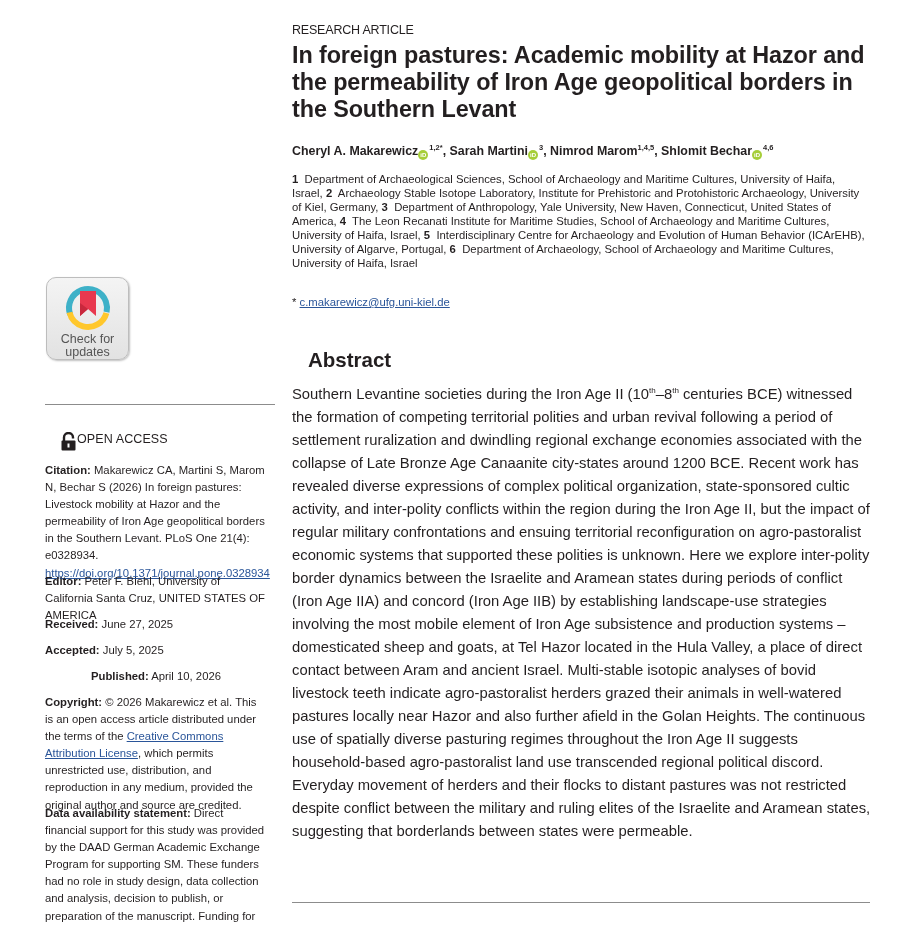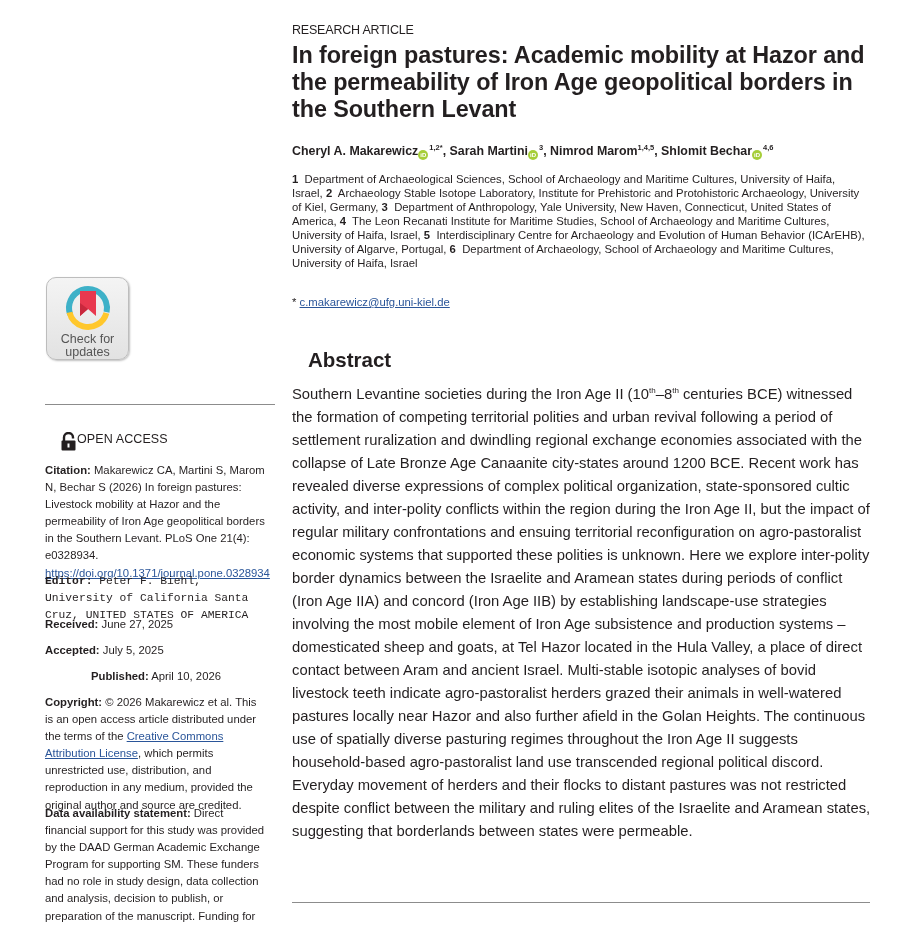--- a/index.html
+++ b/index.html
@@ -80,21 +80,21 @@
       <rect x="0.5" y="8.5" width="14" height="10" rx="1" fill="#231f20"></rect>
       <rect x="6.5" y="11.5" width="2" height="4" fill="#ffffff"></rect>
     </svg>
     <span class="oa-label">OPEN ACCESS</span>
   </div>
 
   <div class="side-block" style="top:462px;">
     <b>Citation:</b><span> Makarewicz CA, Martini S, Marom N, Bechar S (2026) In foreign pastures: Livestock mobility at Hazor and the permeability of Iron Age geopolitical borders in the Southern Levant. PLoS One 21(4): e0328934. </span><a href="#">https://doi.org/10.1371/journal.pone.0328934</a>
   </div>
 
-  <div class="side-block" style="top:573px;font-family:Liberation Mono, monospace;">
+  <div class="side-block" style="top:573px;">
     <b>Editor:</b><span> Peter F. Biehl, University of California Santa Cruz, UNITED STATES OF AMERICA</span>
   </div>
 
   <div class="side-block" style="top:616px;">
     <b>Received:</b><span> June 27, 2025</span>
   </div>
 
   <div class="side-block" style="top:642px;">
     <b>Accepted:</b><span> July 5, 2025</span>
   </div>

